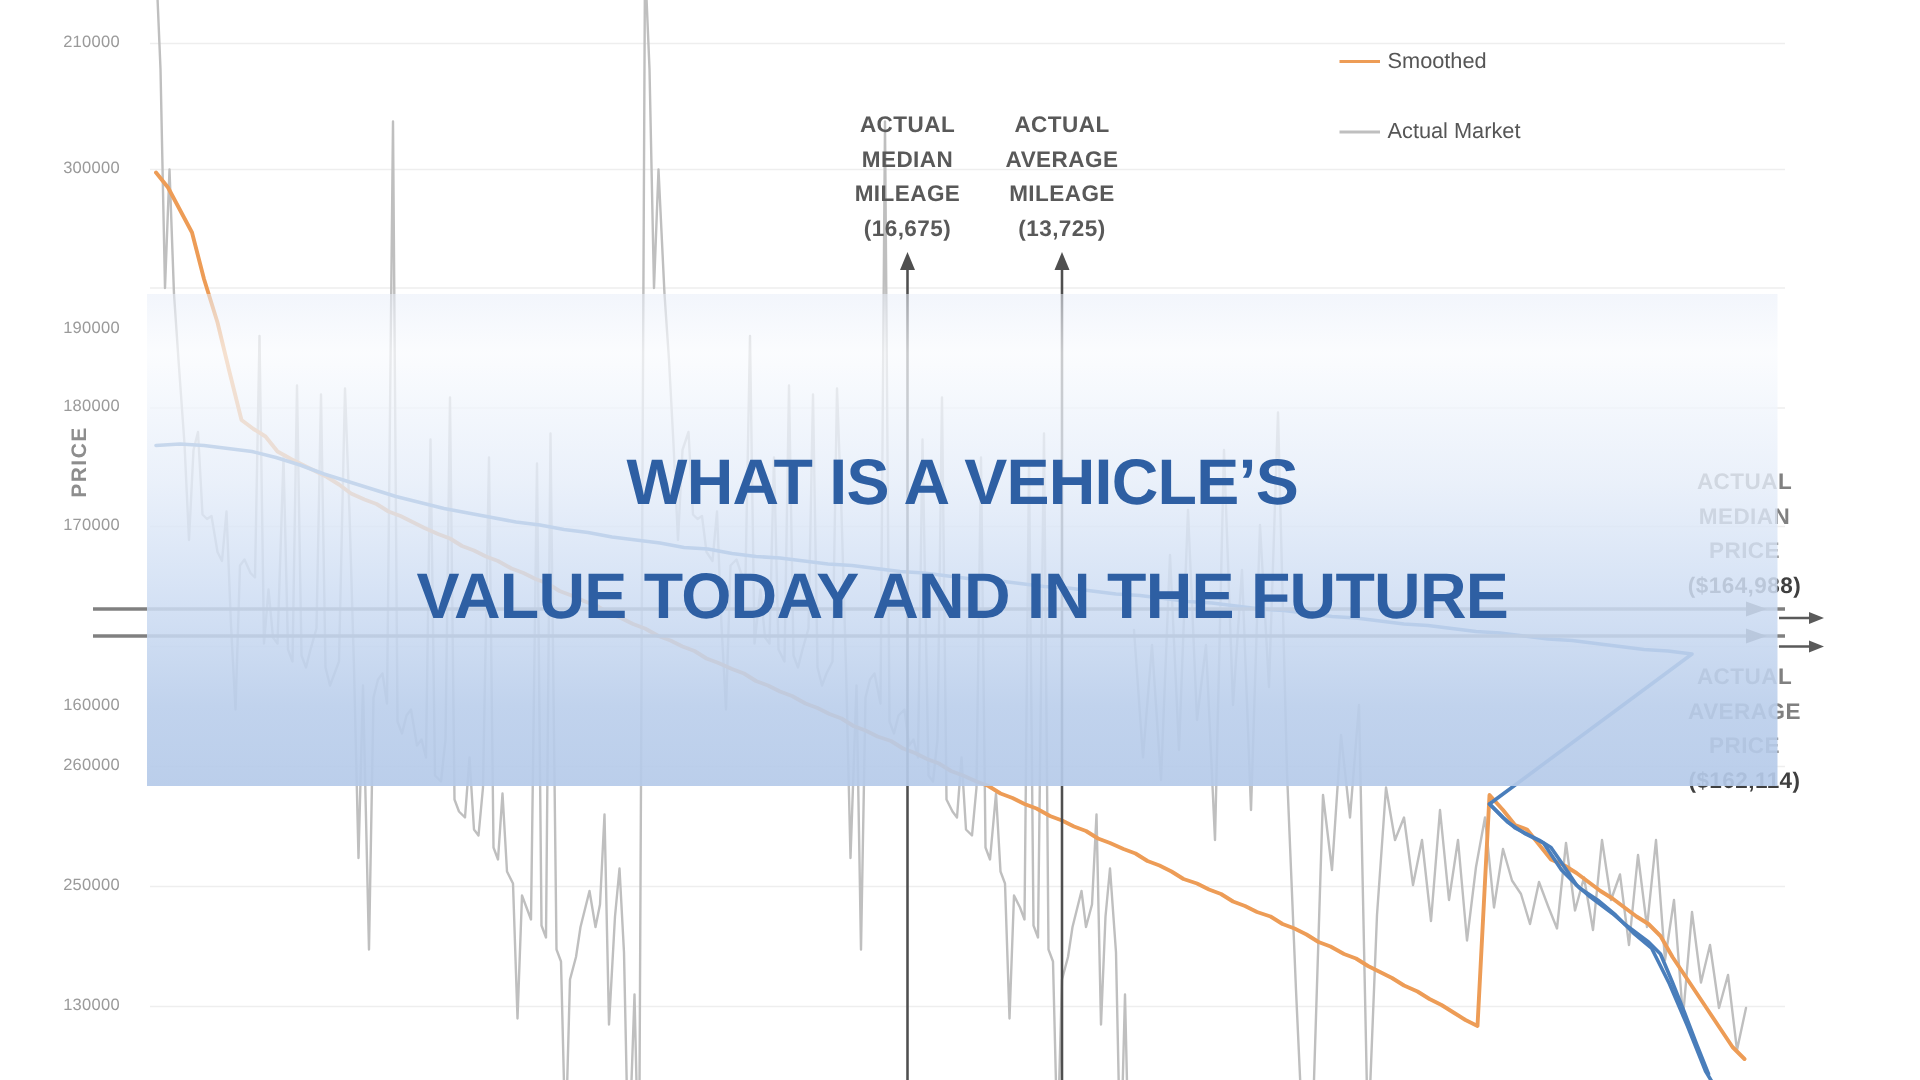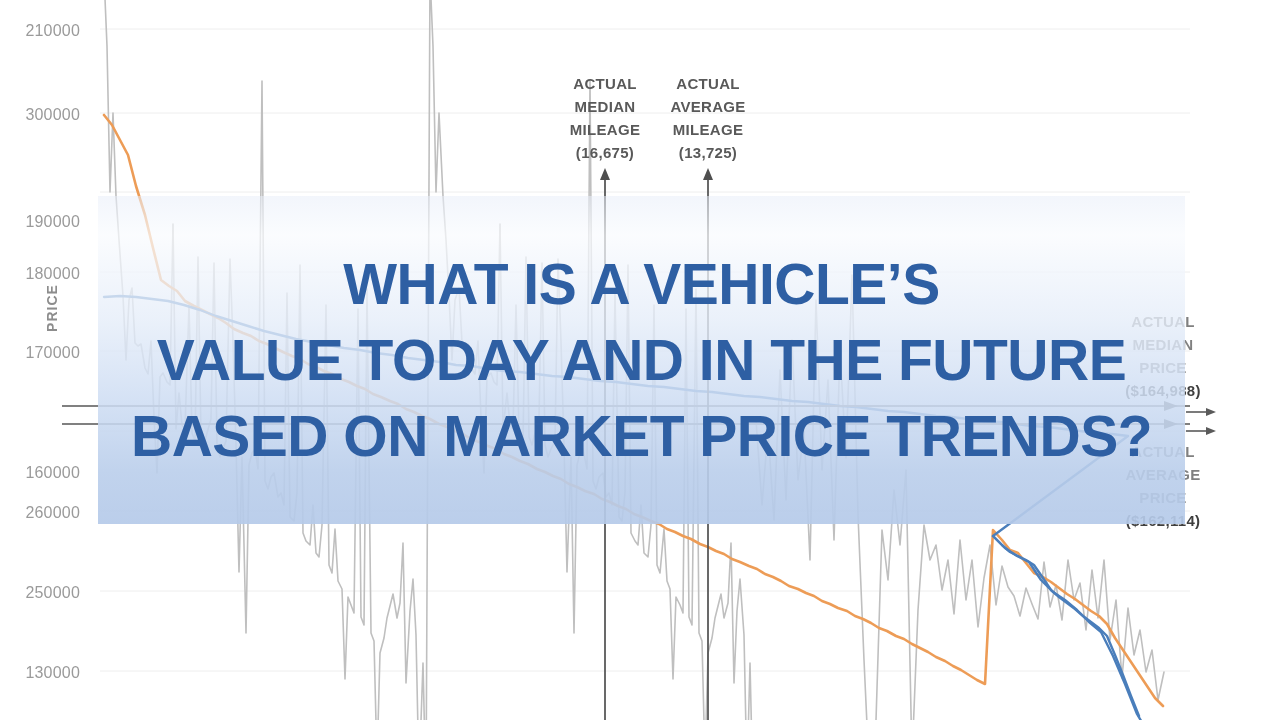--- a/index.html
+++ b/index.html
@@ -8,21 +8,21 @@
     background:#ffffff;
     font-family:"Liberation Sans","DejaVu Sans",sans-serif;
   }
   #stage{position:absolute;left:0;top:0;width:1280px;height:720px;overflow:hidden;}
 
   
   .chart-svg{position:absolute;left:0;top:0;width:1280px;height:720px;}
 
   .ytick{
     position:absolute;
-    font-size:16px;color:#9a9a9a;
+    font-size:11px;color:#9a9a9a;
     text-align:right;width:70px;
     letter-spacing:0.2px;
     white-space:nowrap;
   }
   .axis-title{
     position:absolute;left:-8px;top:300px;
     width:120px;text-align:center;
     transform:rotate(-90deg);transform-origin:center center;
     font-size:14px;font-weight:bold;color:#8d8d8d;
     letter-spacing:1px;
@@ -53,21 +53,21 @@
         rgba(249,251,254,0.72) 12%,
         rgba(229,237,249,0.80) 38%,
         rgba(206,221,243,0.86) 62%,
         rgba(186,206,235,0.90) 84%,
         rgba(181,202,233,0.92) 100%);
   }
   .overlay-text{
     position:absolute;left:98px;top:196px;width:1087px;height:328px;
     display:flex;flex-direction:column;justify-content:center;align-items:center;
     color:#2e5fa3;
-    font-size:57px;font-weight:bold;line-height:76px;
+    font-size:43px;font-weight:bold;line-height:76px;
     text-align:center;letter-spacing:-0.5px;
     text-transform:uppercase;
   }
   .overlay-text .ln{display:block;white-space:nowrap;}
 </style>
 </head>
 <body>
 
 <div id="stage">
 
@@ -124,20 +124,30 @@
   <div class="ytick" style="left:10px;top:22px;">210000</div>
   <div class="ytick" style="left:10px;top:106px;">300000</div>
   <div class="ytick" style="left:10px;top:185px;margin-top:28px;">190000</div>
   <div class="ytick" style="left:10px;top:265px;">180000</div>
   <div class="ytick" style="left:10px;top:344px;">170000</div>
   <div class="ytick" style="left:10px;top:424px;margin-top:40px;">160000</div>
   <div class="ytick" style="left:10px;top:504px;">260000</div>
   <div class="ytick" style="left:10px;top:584px;">250000</div>
   <div class="ytick" style="left:10px;top:664px;">130000</div>
 
+  <div class="legend">
+    <div class="legend-row">
+      <span class="legend-swatch orange"></span>
+      <span class="legend-label">Smoothed</span>
+    </div>
+    <div class="legend-row">
+      <span class="legend-swatch"></span>
+      <span class="legend-label">Actual Market</span>
+    </div>
+  </div>
 
   <div class="callout" style="left:545px;top:72px;width:120px;">
     <div>ACTUAL</div>
     <div>MEDIAN</div>
     <div>MILEAGE</div>
     <div>(16,675)</div>
   </div>
 
   <div class="callout" style="left:648px;top:72px;width:120px;">
     <div>ACTUAL</div>
@@ -157,16 +167,15 @@
     <div>ACTUAL</div>
     <div>AVERAGE</div>
     <div>PRICE</div>
     <div class="val">($162,114)</div>
   </div>
 
   <div class="overlay"></div>
   <div class="overlay-text">
     <span class="ln">WHAT IS A VEHICLE’S</span>
     <span class="ln">VALUE TODAY AND IN THE FUTURE</span>
-    <span class="ln">BASED ON MARKET PRICE TRENDS?</span>
   </div>
 
 </div>
 
 </body></html>

